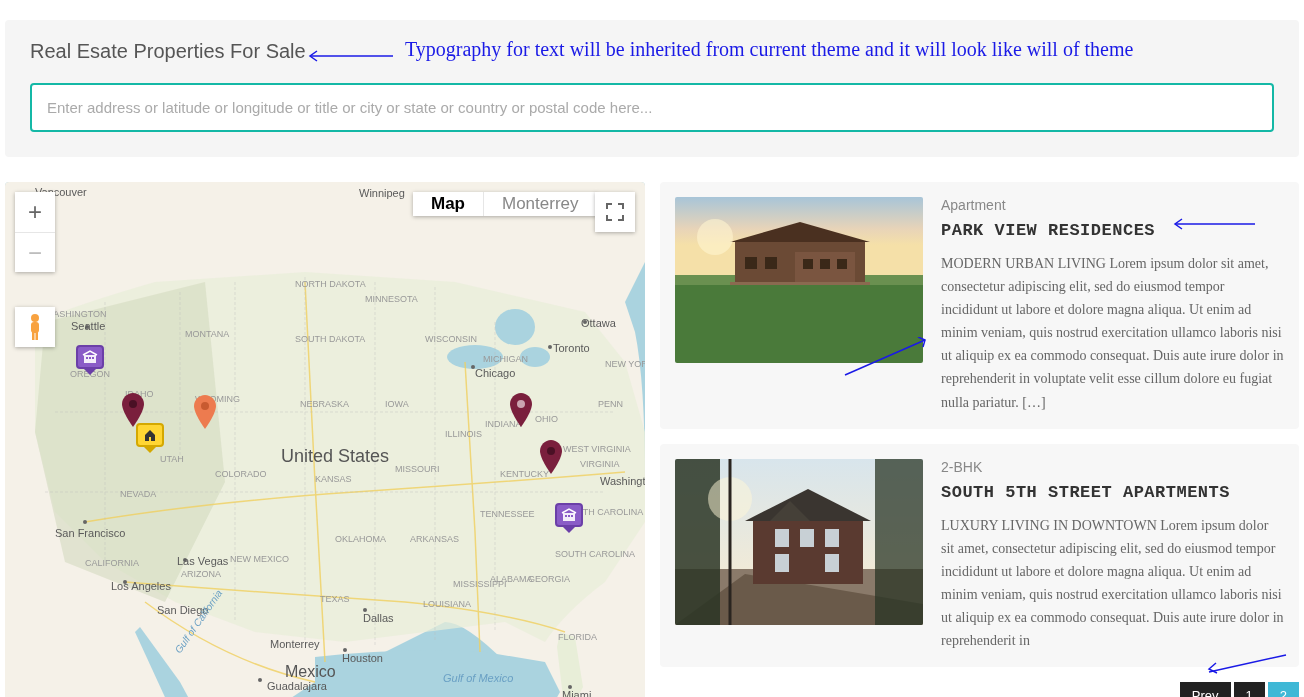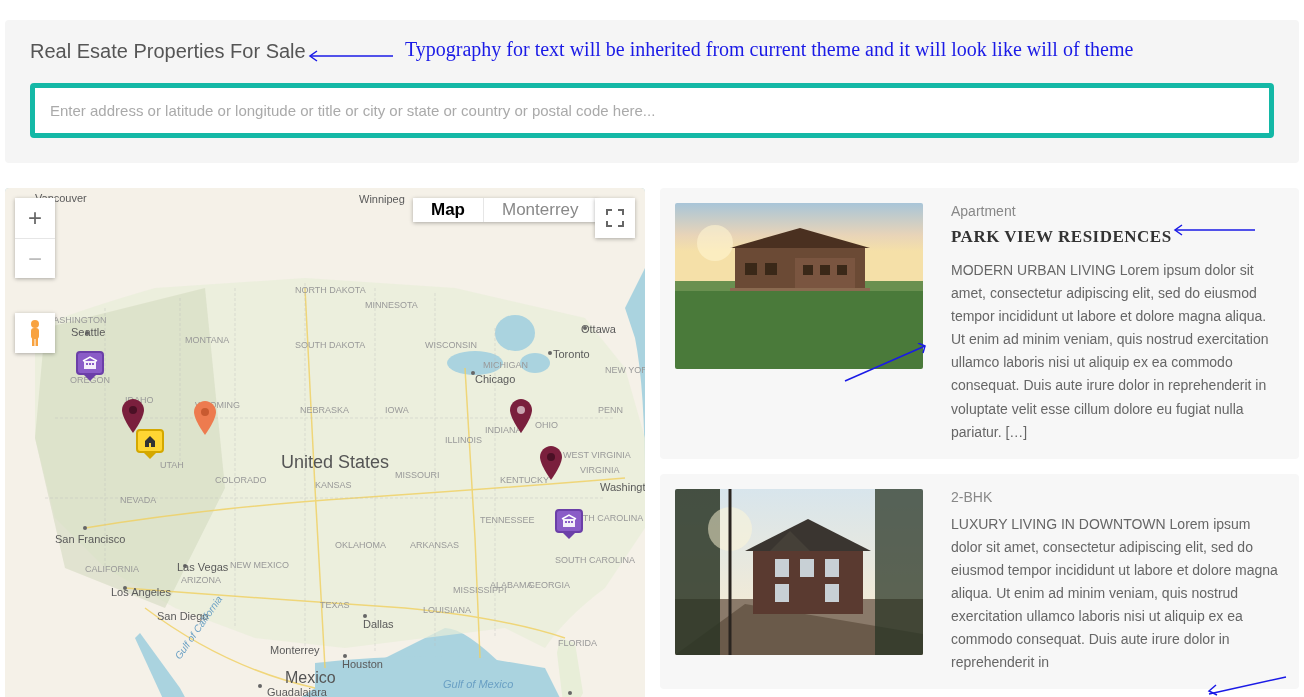--- a/index.html
+++ b/index.html
@@ -2,32 +2,32 @@
 <html><head>
 <meta charset="utf-8">
 <style>
 * { box-sizing: border-box; margin: 0; padding: 0; }
 body { font-family: Verdana, Geneva, sans-serif; font-size: 14px; color: #333; background: #fff; }
 .header-section { background: #f5f5f5; padding: 20px 25px 25px 25px; margin: 20px 5px 0 5px; border-radius: 4px; }
 .header-row { display: flex; align-items: center; position: relative; margin-bottom: 20px; }
 .page-heading { font-size: 20px; font-weight: 400; color: #555; font-family: Arial, sans-serif; }
 .annotation-arrow-1 { position: absolute; left: 275px; top: 10px; }
 .annotation-text { font-family: Georgia, serif; font-size: 20px; color: #1a1ae6; position: absolute; left: 375px; top: -2px; }
-.search-input { width: 100%; padding: 14px 15px; font-size: 15px; border: 5px solid #14b8a6; border-radius: 4px; color: #333; background: #fff; }
+.search-input { width: 100%; padding: 14px 15px; font-size: 15px; border: 2px solid #14b8a6; border-radius: 4px; color: #333; background: #fff; }
 .search-input::placeholder { color: #aaa; }
 .main-content { display: flex; gap: 15px; padding: 0 5px; margin-top: 25px; }
 .map-container { flex: 0 0 640px; height: 537px; position: relative; border-radius: 4px; overflow: hidden; }
 .map-bg { position: absolute; inset: 0; }
 .listings-container { flex: 1; }
-.listing-card { background: #f7f7f7; padding: 15px; border-radius: 4px; margin-bottom: 15px; display: flex; gap: 28px; position: relative; }
+.listing-card { background: #f7f7f7; padding: 15px; border-radius: 4px; margin-bottom: 15px; display: flex; gap: 18px; position: relative; }
 .listing-image { width: 248px; height: 166px; flex-shrink: 0; border-radius: 2px; overflow: hidden; }
 .listing-info { flex: 1; }
 .listing-category { color: #888; font-size: 14px; margin-bottom: 8px; }
-.listing-title { font-size: 17px; font-weight: 700; color: #333; letter-spacing: 0.5px; margin-bottom: 12px; font-family: Liberation Serif, serif; }
-.listing-description { color: #666; font-size: 14px; line-height: 1.65; }
+.listing-title { font-size: 17px; font-weight: 700; color: #333; letter-spacing: 0.5px; margin-bottom: 12px; font-family: Liberation Mono, monospace; }
+.listing-description { color: #666; font-size: 14px; line-height: 1.65; font-family: Liberation Serif, serif; }
 .pagination { display: flex; justify-content: flex-end; gap: 3px; margin-top: 15px; position: relative; }
 .page-btn { padding: 6px 12px; font-size: 13px; color: #fff; border: none; cursor: pointer; }
 .page-btn.prev { background: #222; }
 .page-btn.num { background: #222; min-width: 28px; }
 .page-btn.active { background: #3fb8d6; min-width: 28px; }
 .map-ctrl { position: absolute; background: #fff; box-shadow: 0 1px 4px rgba(0,0,0,0.3); }
 .zoom-ctrl { top: 10px; left: 10px; width: 40px; }
 .zoom-btn { width: 40px; height: 40px; display: flex; align-items: center; justify-content: center; font-size: 24px; color: #666; cursor: pointer; user-select: none; }
 .zoom-btn.out { color: #bbb; border-top: 1px solid #e6e6e6; }
 .pegman-ctrl { top: 125px; left: 10px; width: 40px; height: 40px; display: flex; align-items: center; justify-content: center; cursor: pointer; }
@@ -340,20 +340,21 @@
             <rect x="125" y="70" width="14" height="18" fill="#c8d0d5"></rect>
             <rect x="150" y="70" width="14" height="18" fill="#c8d0d5"></rect>
             <rect x="100" y="95" width="14" height="18" fill="#c8d0d5"></rect>
             <rect x="150" y="95" width="14" height="18" fill="#c8d0d5"></rect>
             <circle cx="55" cy="40" r="22" fill="#fff8d8" opacity="0.5"></circle>
             <line x1="55" y1="0" x2="55" y2="166" stroke="#2a2520" stroke-width="3"></line>
           </svg>
       </div>
       <div class="listing-info">
         <div class="listing-category">2-BHK</div>
+        <h3 class="listing-title">SOUTH 5TH STREET APARTMENTS</h3>
         <p class="listing-description">LUXURY LIVING IN DOWNTOWN Lorem ipsum dolor sit amet, consectetur adipiscing elit, sed do eiusmod tempor incididunt ut labore et dolore magna aliqua. Ut enim ad minim veniam, quis nostrud exercitation ullamco laboris nisi ut aliquip ex ea commodo consequat. Duis aute irure dolor in reprehenderit in</p>
       </div>
     </div>
 
     <div class="pagination">
       <svg class="annotation-arrow-4" width="90" height="22">
           <line x1="8" y1="20" x2="85" y2="3" class="arrow-line"></line>
           <polyline points="15,14 8,20 16,24" class="arrow-line" transform="translate(0,-3)"></polyline>
         </svg>
       <button class="page-btn prev">Prev</button>

